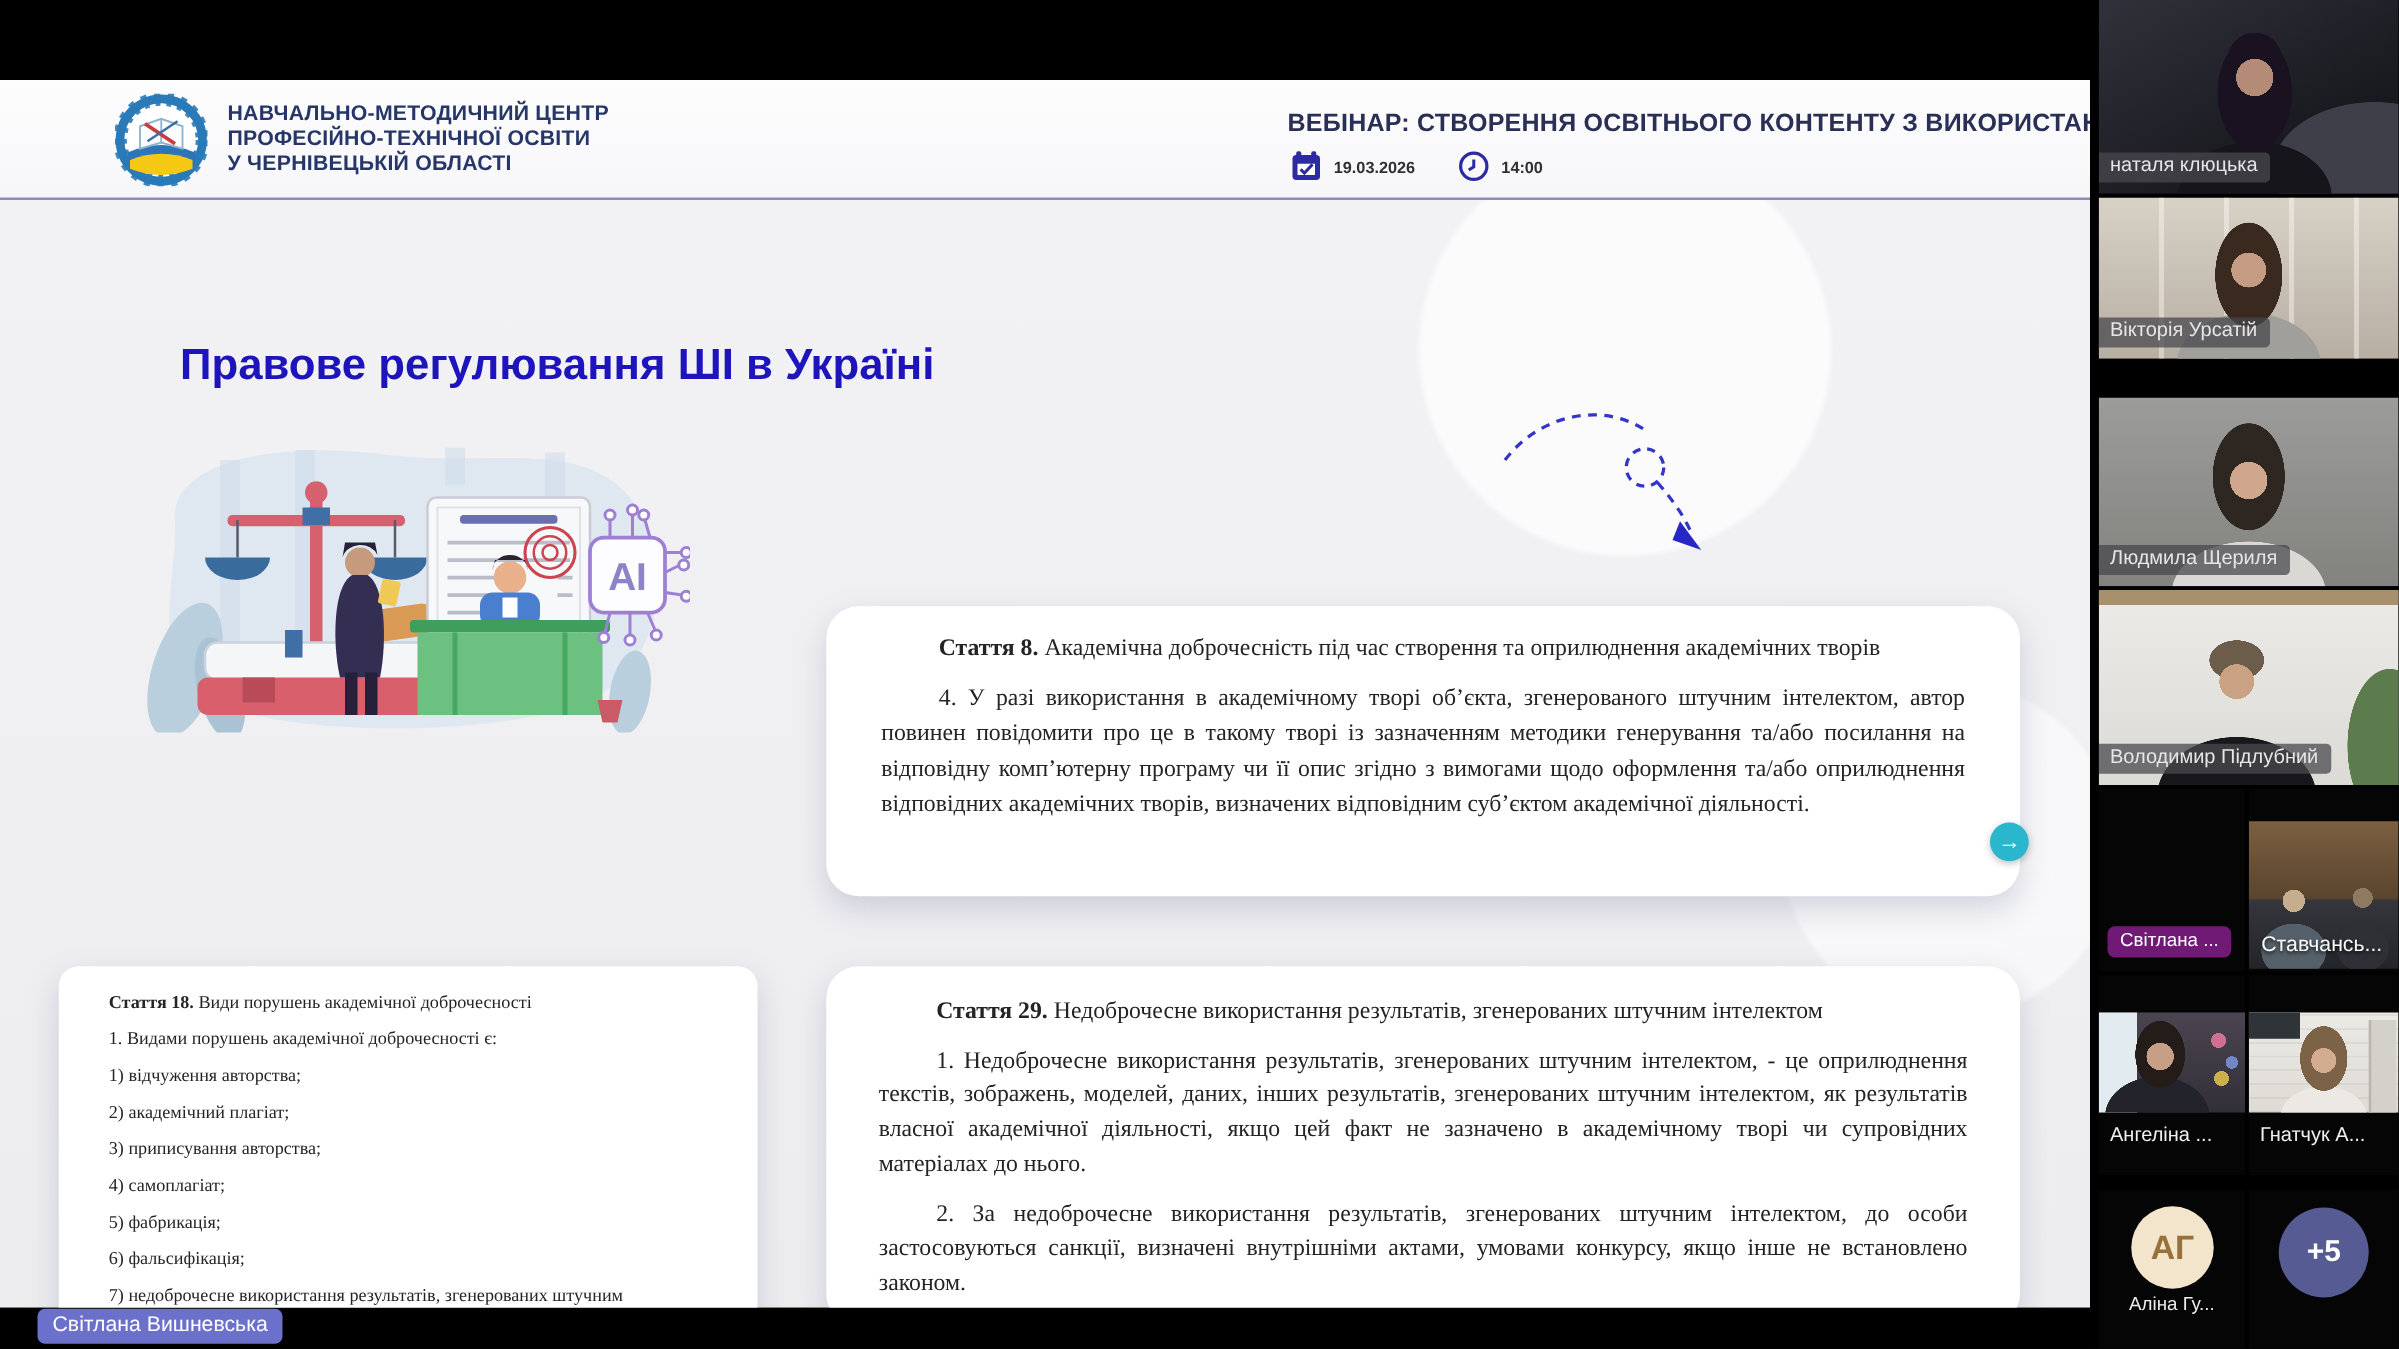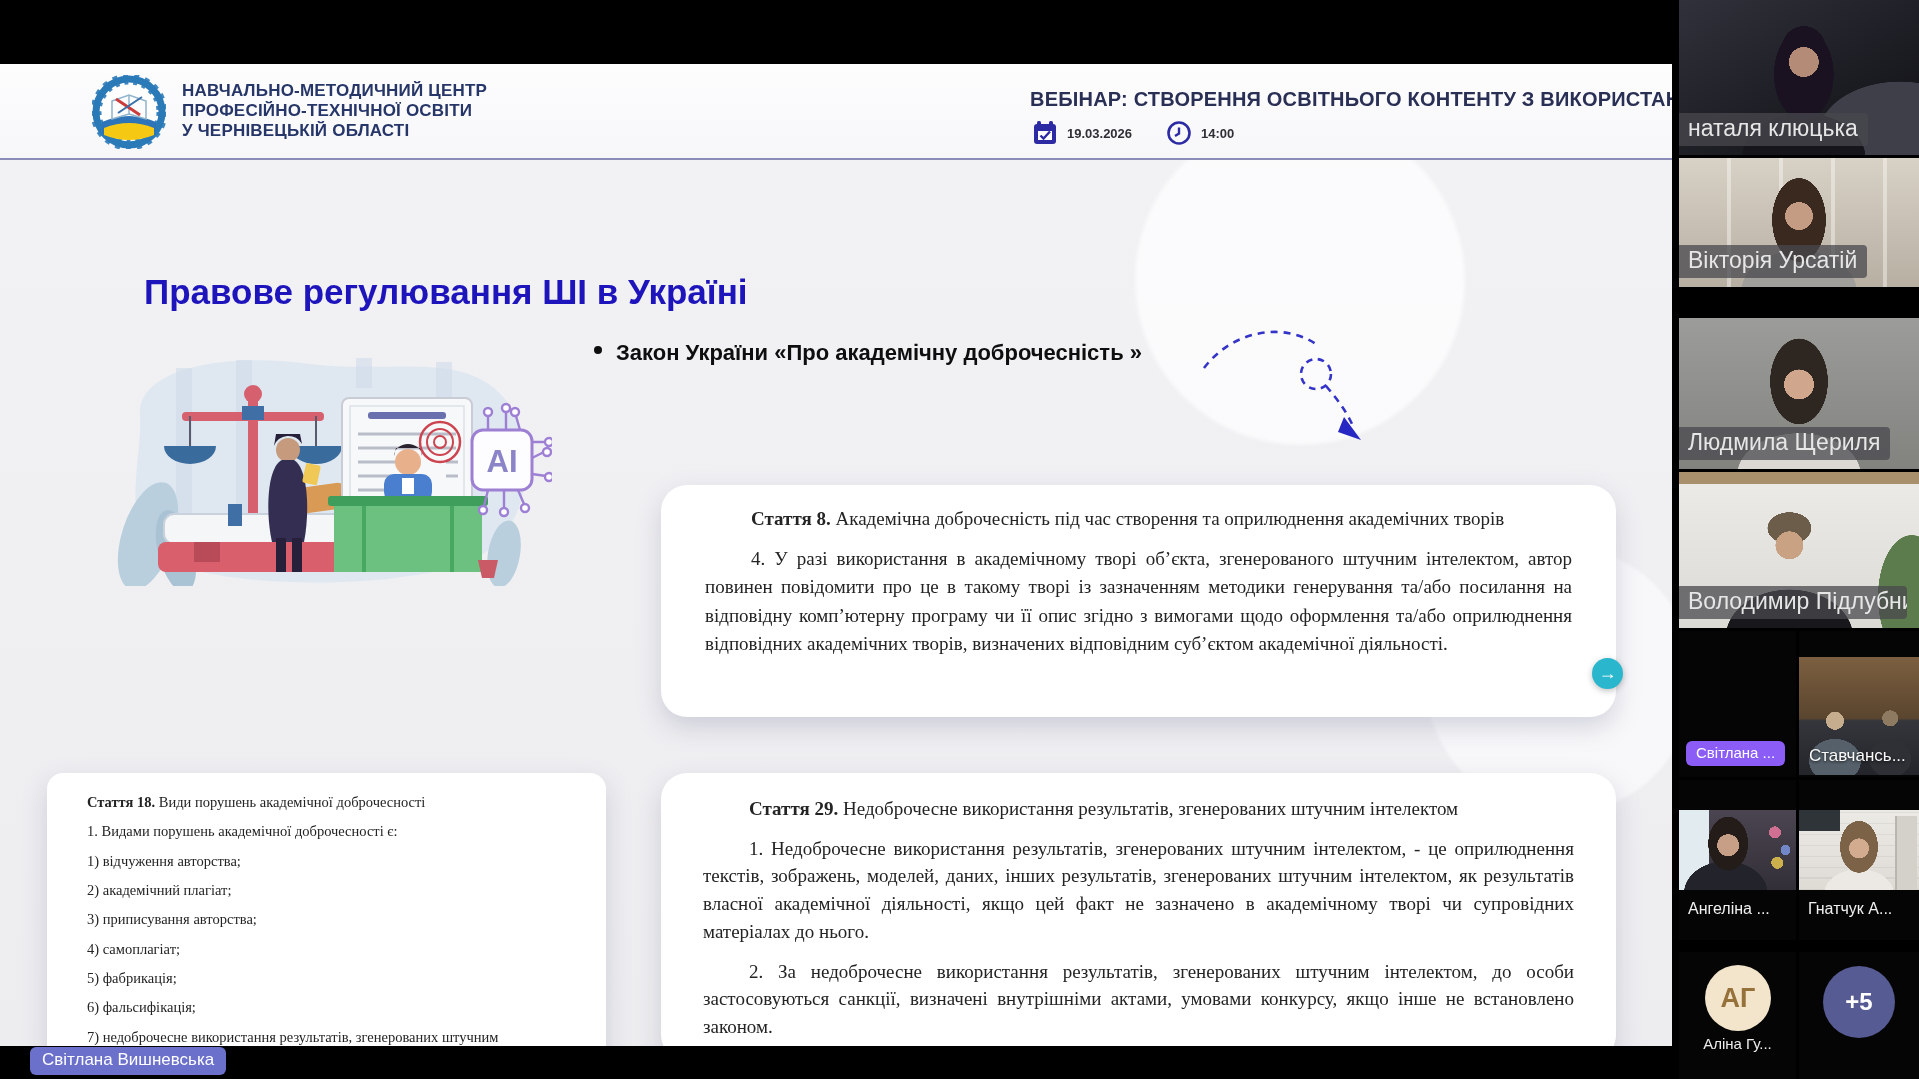--- a/index.html
+++ b/index.html
@@ -73,23 +73,23 @@
   .c8 { left:120px; top:780px; width:120px; height:160px; }
   .c9 { left:0;    top:952px; width:117px; height:127px; }
   .c10{ left:120px; top:952px; width:120px; height:127px; }
 
   .scene { position:absolute; inset:0; }
   .vid5 { position:absolute; left:0; right:0; top:26px; bottom:2px; }
   .vid6 { position:absolute; left:0; right:0; top:26px; bottom:2px; }
   .vidr6 { position:absolute; left:0; right:0; top:30px; height:80px; }
 
   .nametag { position:absolute; left:0; bottom:9px; max-width:95%; background:rgba(72,72,78,.75);
-    color:#e6e6e6; font-size:23px; padding:2px 10px 4px 9px; border-radius:0 4px 4px 0;
+    color:#e6e6e6; font-size:16px; padding:2px 10px 4px 9px; border-radius:0 4px 4px 0;
     white-space:nowrap; overflow:hidden; }
-  .nametag.active { left:7px; bottom:11px; background:#8b5cf6; border-radius:6px; font-size:15px;
+  .nametag.active { left:7px; bottom:11px; background:#701a75; border-radius:6px; font-size:15px;
     padding:3px 10px 5px; color:#fff; }
   .nametag.plain { background:transparent; font-size:17px; color:#fafafa; bottom:11px; left:10px;
     padding:0; text-shadow:0 1px 3px rgba(0,0,0,.8); }
   .nametag.below { background:transparent; font-size:16px; color:#f0f0f0; bottom:auto; top:120px;
     left:9px; padding:0; }
   .avatar-label { position:absolute; top:83px; left:0; width:100%; text-align:center;
     color:#ececec; font-size:15px; }
 
   
   .s1 { background:
@@ -203,23 +203,20 @@
               <path d="M13,7.5 L13,13.5 L9,16" fill="none" stroke="#2d2ba3" stroke-width="2.4"></path>
             </svg>
           </span>
           <span class="dt-text">14:00</span>
         </div>
       </div>
 
       <div class="slide-body">
         <h1 class="slide-title">Правове регулювання ШІ в Україні</h1>
 
-        <div class="bullet-line">
-          <span class="bdot"></span><span>Закон України  «Про академічну доброчесність »</span>
-        </div>
 
         <svg class="arrow-doodle" viewBox="0 0 170 160">
           <path d="M6,52 C35,14 85,6 118,28" fill="none" stroke="#3434c8" stroke-width="2.6" stroke-dasharray="7 6"></path>
           <circle cx="118" cy="58" r="15" fill="none" stroke="#3434c8" stroke-width="2.6" stroke-dasharray="6.5 5.5"></circle>
           <path d="M128,70 C140,84 148,95 154,108" fill="none" stroke="#3434c8" stroke-width="2.6" stroke-dasharray="7 6"></path>
           <polygon points="146,101 163,124 140,116" fill="#2727c4"></polygon>
         </svg>
 
         <div class="illustration">
           <svg viewBox="0 0 446 240" width="446" height="240">

